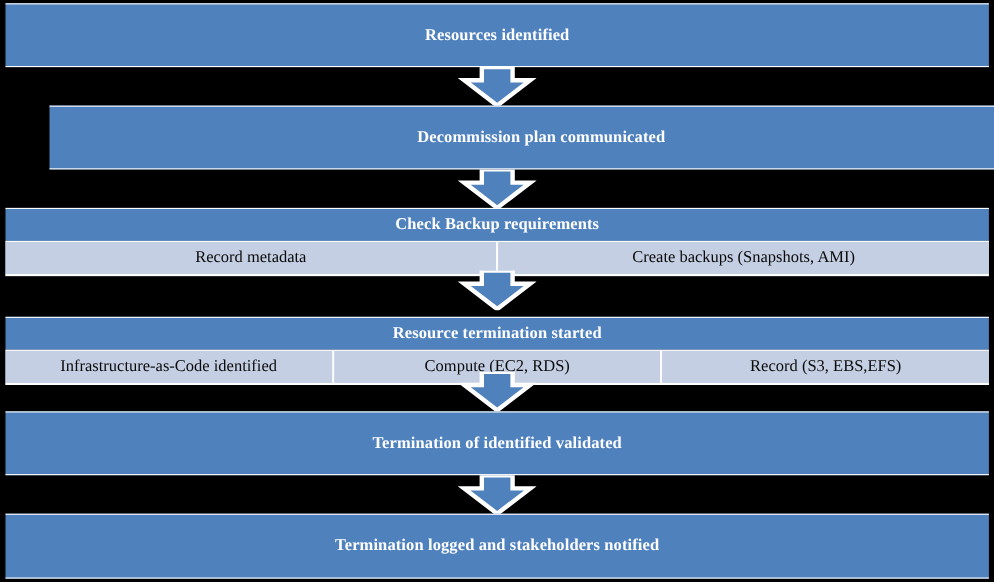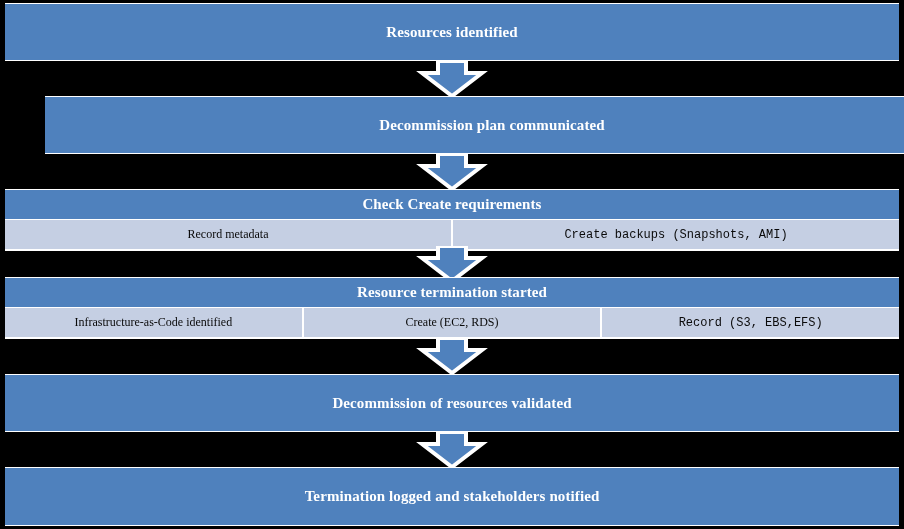--- a/index.html
+++ b/index.html
@@ -66,32 +66,31 @@
   }
 
   .subcell {
     flex: 1 1 0;
     height: 100%;
     display: flex;
     align-items: center;
     justify-content: center;
     text-align: center;
     color: #0A0A0A;
-    font-size: 12px;
+    font-size: 15px;
     font-weight: normal;
     background: #C5CFE3;
     border-right: 2px solid #FFFFFF;
     padding: 0 4px;
     overflow: hidden;
     white-space: nowrap;
   }
 
   .subcell:last-child {
     border-right: none;
-    font-family: Liberation Mono, monospace;
   }
 
   
   .connector {
     position: absolute;
     left: 50%;
     transform: translateX(-50%);
     width: 72px;
     height: 36px;
   }
@@ -121,50 +120,50 @@
     <div class="stage-header">Decommission plan communicated</div>
   </div>
 
   <div class="connector" style="top:154px;">
     <svg viewBox="0 0 72 36" xmlns="http://www.w3.org/2000/svg">
       <path d="M 22 0 L 50 0 L 50 12 L 66 12 L 36 35 L 6 12 L 22 12 Z" fill="#4F81BD" stroke="#FFFFFF" stroke-width="4" stroke-linejoin="miter"></path>
     </svg>
   </div>
 
   <div class="stage short" style="top:189px;">
-    <div class="stage-header">Check Create requirements</div>
+    <div class="stage-header">Check Backup requirements</div>
     <div class="substage">
       <div class="subcell">Record metadata</div>
       <div class="subcell">Create backups (Snapshots, AMI)</div>
     </div>
   </div>
 
   <div class="connector" style="top:246px;">
     <svg viewBox="0 0 72 36" xmlns="http://www.w3.org/2000/svg">
       <path d="M 22 0 L 50 0 L 50 12 L 66 12 L 36 35 L 6 12 L 22 12 Z" fill="#4F81BD" stroke="#FFFFFF" stroke-width="4" stroke-linejoin="miter"></path>
     </svg>
   </div>
 
-  <div class="stage short" style="top:277px;">
+  <div class="stage short" style="top:288px;">
     <div class="stage-header">Resource termination started</div>
     <div class="substage">
       <div class="subcell">Infrastructure-as-Code identified</div>
-      <div class="subcell">Create (EC2, RDS)</div>
+      <div class="subcell">Compute (EC2, RDS)</div>
       <div class="subcell">Record (S3, EBS,EFS)</div>
     </div>
   </div>
 
   <div class="connector" style="top:338px;">
     <svg viewBox="0 0 72 36" xmlns="http://www.w3.org/2000/svg">
       <path d="M 22 0 L 50 0 L 50 12 L 66 12 L 36 35 L 6 12 L 22 12 Z" fill="#4F81BD" stroke="#FFFFFF" stroke-width="4" stroke-linejoin="miter"></path>
     </svg>
   </div>
 
   <div class="stage tall" style="top:374px;">
-    <div class="stage-header">Decommission of resources validated</div>
+    <div class="stage-header">Termination of identified validated</div>
   </div>
 
   <div class="connector" style="top:432px;">
     <svg viewBox="0 0 72 36" xmlns="http://www.w3.org/2000/svg">
       <path d="M 22 0 L 50 0 L 50 12 L 66 12 L 36 35 L 6 12 L 22 12 Z" fill="#4F81BD" stroke="#FFFFFF" stroke-width="4" stroke-linejoin="miter"></path>
     </svg>
   </div>
 
   <div class="stage tall" style="top:467px;">
     <div class="stage-header" style="height:59px;text-align:right;">Termination logged and stakeholders notified</div>

